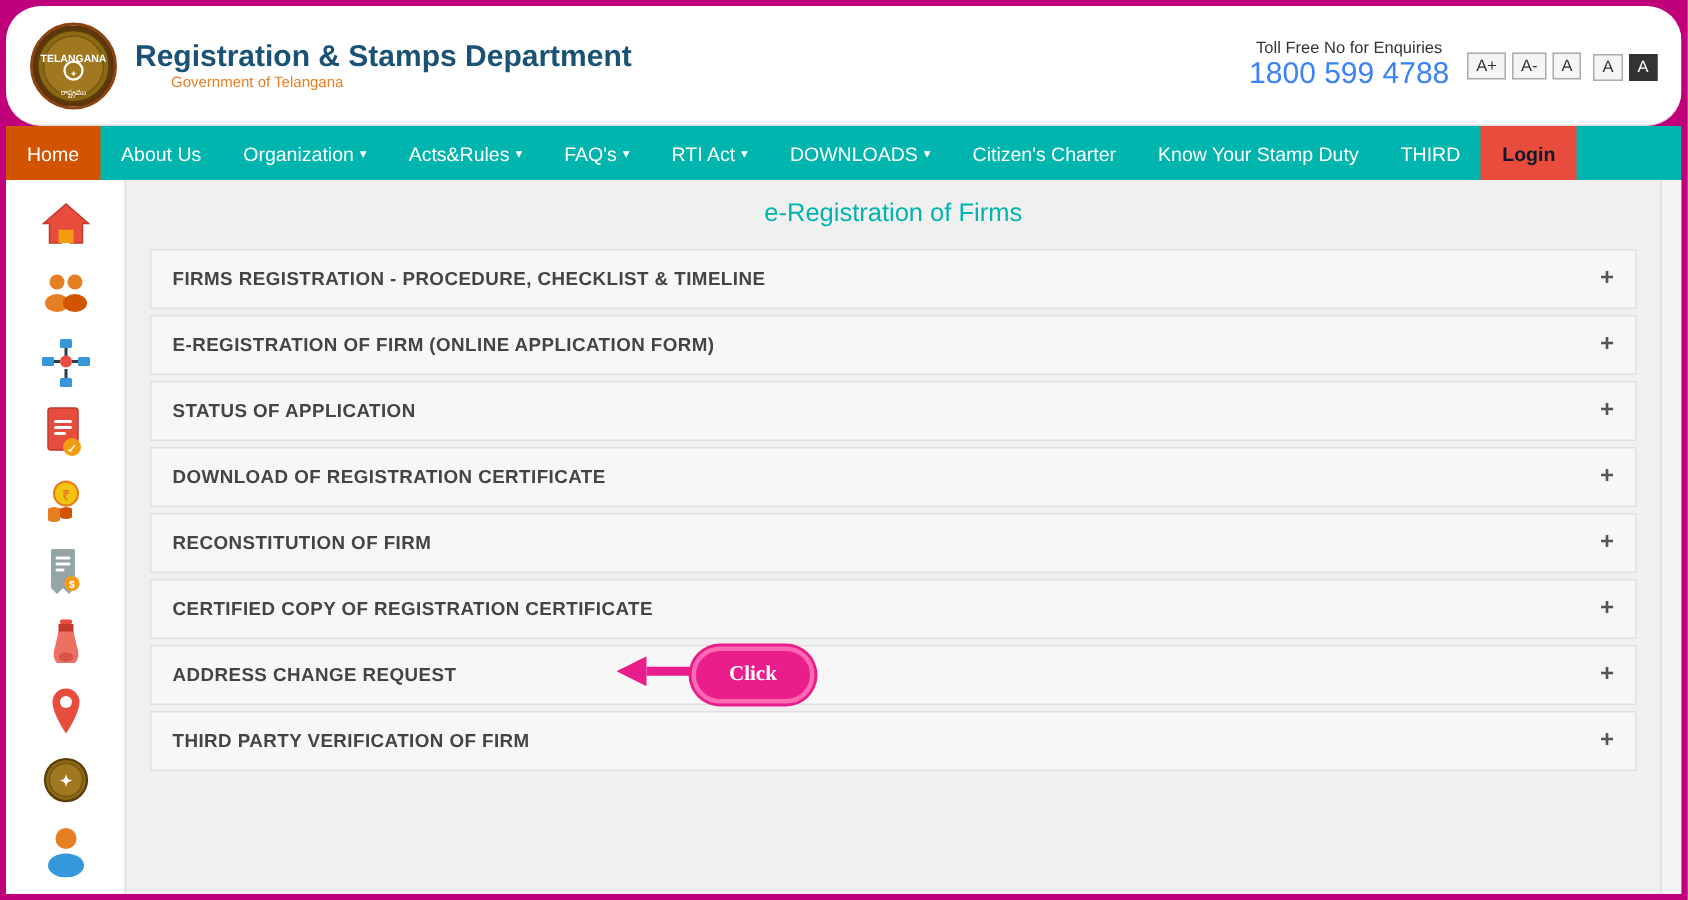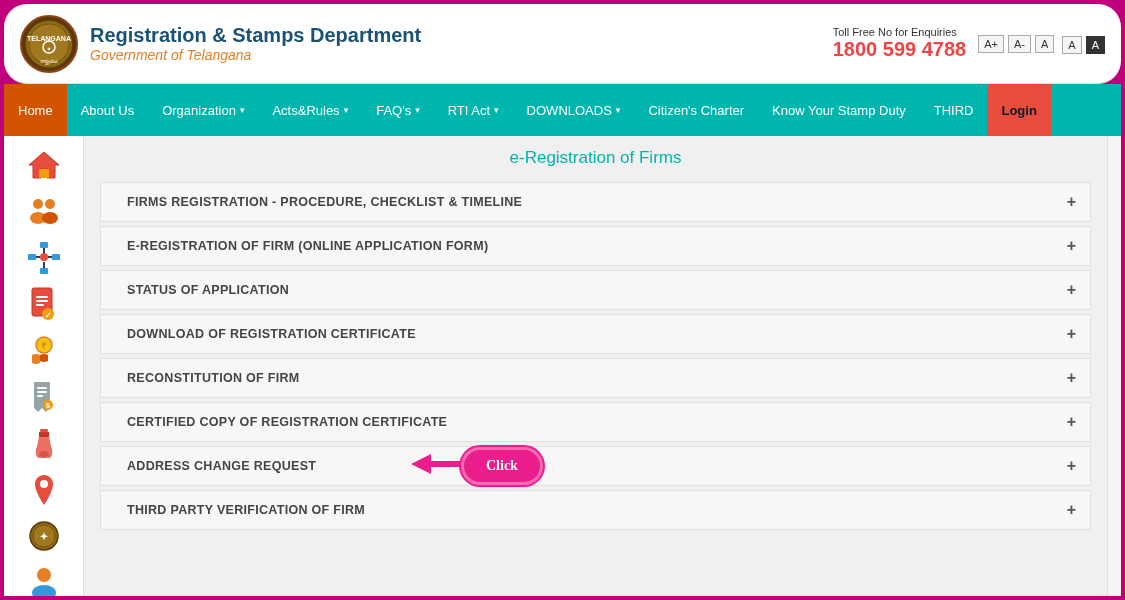--- a/index.html
+++ b/index.html
@@ -52,52 +52,52 @@
       flex-direction: column;
     }
 
     .dept-name .title {
       font-size: 20px;
       font-weight: bold;
       color: #1a5276;
     }
 
     .dept-name .subtitle {
-      font-size: 14px;
+      font-size: 10px;
       color: #e67e22;
-      font-style: italic;
+      margin-left: 24px;
     }
 
     .header-right {
       display: flex;
       flex-direction: column;
       align-items: flex-end;
       gap: 4px;
     }
 
     .toll-free-area {
       display: flex;
       align-items: center;
       gap: 12px;
     }
 
     .toll-free-box {
-      text-align: left;
+      text-align: center;
       margin-left: 44px;
     }
 
     .toll-free-label {
       font-size: 11px;
       color: #333;
     }
 
     .toll-free-number {
       font-size: 20px;
-      font-weight: bold;
-      color: #ef4444;
+      font-weight: normal;
+      color: #3b82f6;
     }
 
     .font-controls {
       display: flex;
       gap: 4px;
       align-items: center;
     }
 
     .font-btn {
       border: 1px solid #aaa;
@@ -112,21 +112,21 @@
       background: #333;
       color: #fff;
       border-color: #333;
     }
 
     
     .navbar {
       background: #00b5ad;
       display: flex;
       align-items: stretch;
-      height: 52px;
+      height: 36px;
     }
 
     .nav-item {
       color: #fff;
       font-size: 13px;
       padding: 0 14px;
       display: flex;
       align-items: center;
       cursor: pointer;
       white-space: nowrap;
@@ -210,21 +210,20 @@
       padding: 10px 14px;
       cursor: pointer;
       position: relative;
     }
 
     .accordion-label {
       font-size: 12.5px;
       color: #444;
       font-weight: 600;
       letter-spacing: 0.3px;
-      margin-left: 12px;
     }
 
     .accordion-plus {
       color: #555;
       font-size: 16px;
       font-weight: bold;
     }
 
     .click-badge {
       position: absolute;

